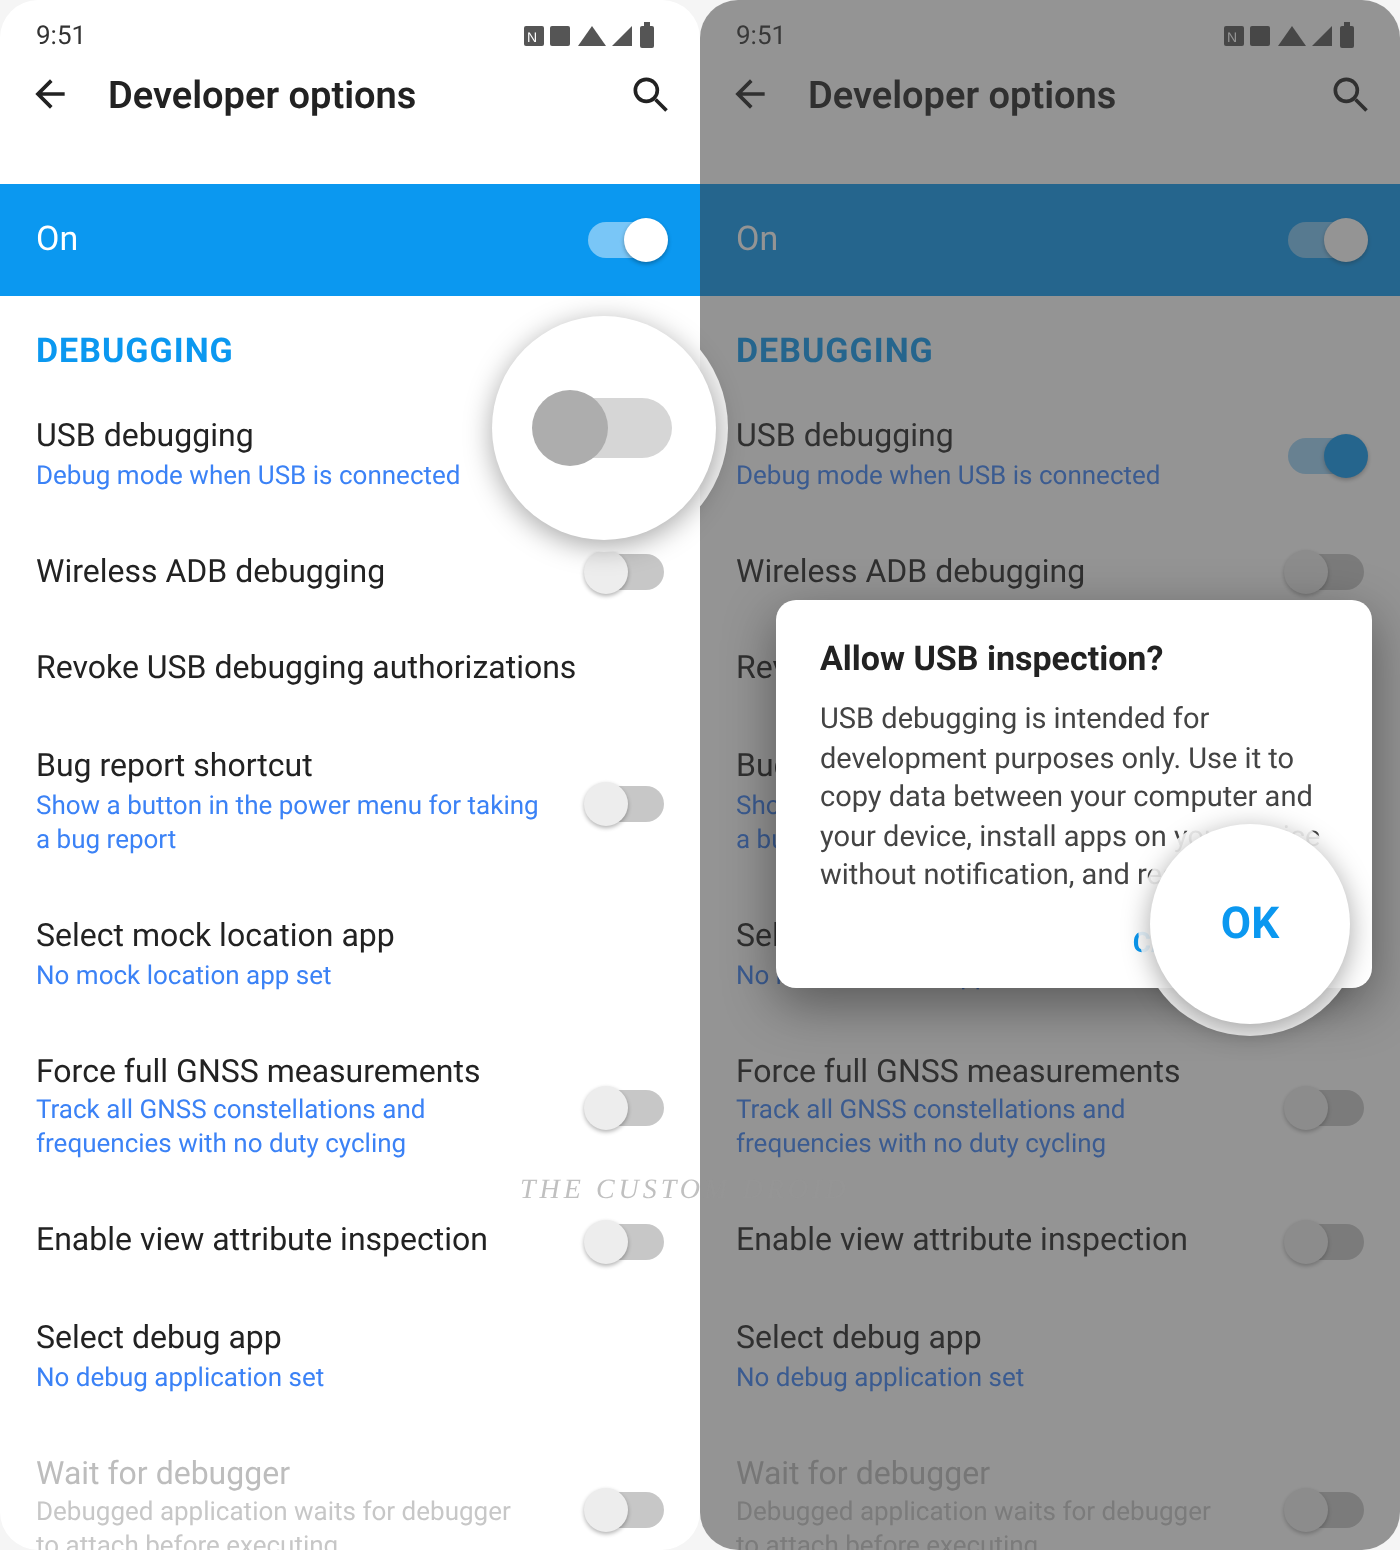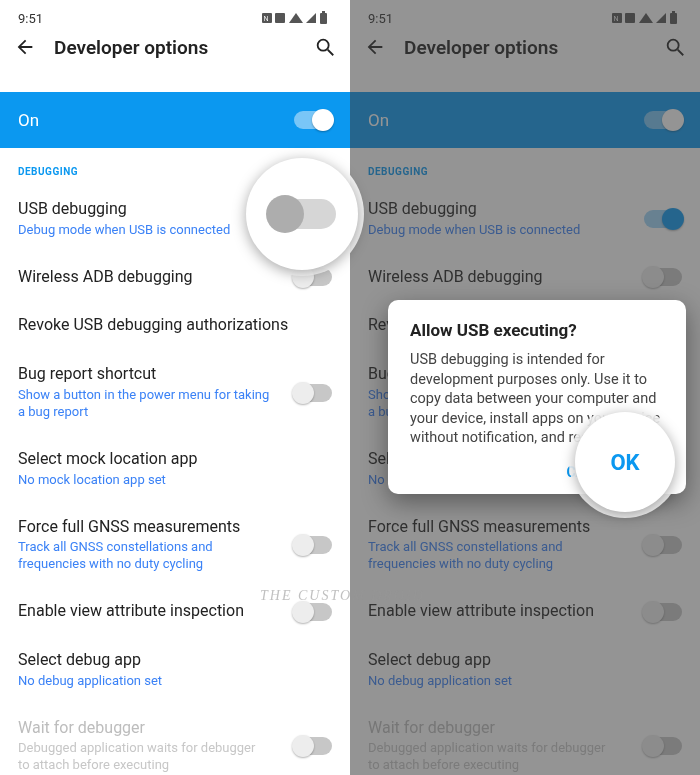--- a/index.html
+++ b/index.html
@@ -11,20 +11,21 @@
     overflow: hidden;
     display: flex;
     position: relative;
   }
   .phone {
     width: 350px;
     height: 775px;
     background: #fff;
     position: relative;
     overflow: hidden;
+    border-radius: 19px;
   }
   .phone.dimmed::after {
     content: "";
     position: absolute;
     inset: 0;
     background: rgba(60,60,60,0.55);
     pointer-events: none;
     z-index: 5;
   }
   .statusbar {
@@ -65,21 +66,21 @@
   .switch::after {
     content: ""; position: absolute; top: -2px; width: 22px; height: 22px;
     border-radius: 50%; background: #fff; box-shadow: 0 1px 2px rgba(0,0,0,0.3);
   }
   .switch.on::after { right: -2px; }
   .switch.grey { background: #c7c7c7; }
   .switch.grey::after { background: #ededed; right: auto; left: -2px; }
   .switch.blue { background: #9ed4f8; }
   .switch.blue::after { background: #0b98f0; right: -2px; }
   .section-label {
-    font-size: 10px; font-weight: 700; color: #0b98f0;
+    font-size: 17px; font-weight: 700; color: #0b98f0;
     letter-spacing: 0.5px;
     padding: 18px 18px 8px;
   }
   .item {
     padding: 14px 18px;
     display: flex; align-items: center;
     justify-content: space-between;
     gap: 24px;
   }
   .item .text { flex: 1; }
@@ -329,21 +330,21 @@
 
   <div class="item disabled">
     <div class="text">
       <div class="title">Wait for debugger</div>
       <div class="sub">Debugged application waits for debugger to attach before executing</div>
     </div>
     <span class="switch grey"></span>
   </div>
 
   <div class="dialog">
-    <div class="dtitle">Allow USB executing?</div>
+    <div class="dtitle">Allow USB inspection?</div>
     <div class="dbody">USB debugging is intended for development purposes only. Use it to copy data between your computer and your device, install apps on your device without notification, and read log data.</div>
     <div class="dactions">
       <span>CANCEL</span>
       <span>OK</span>
     </div>
   </div>
 </div>
 
 <div class="zoom left">
   <div class="bigswitch"></div>

